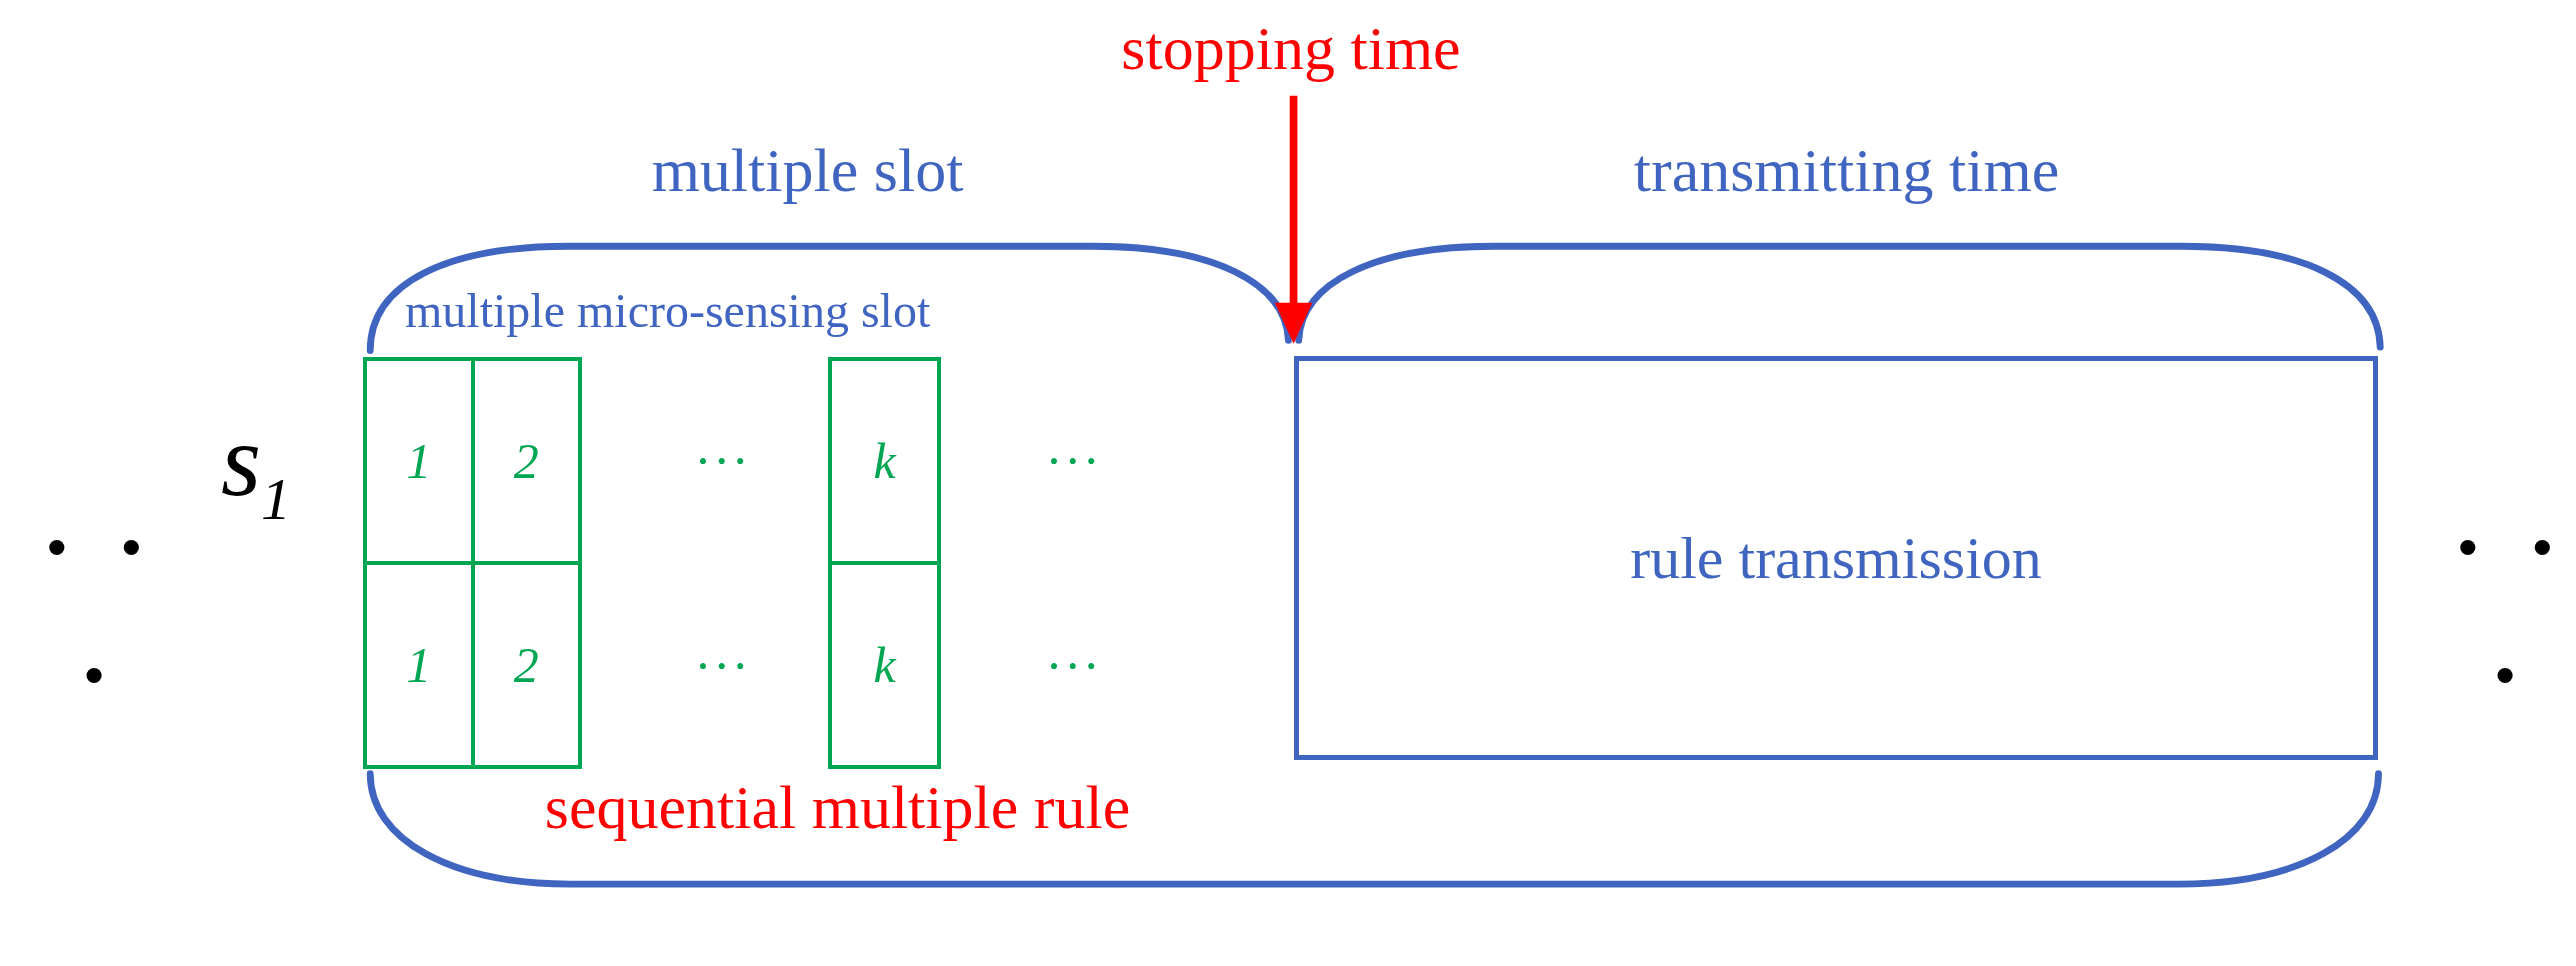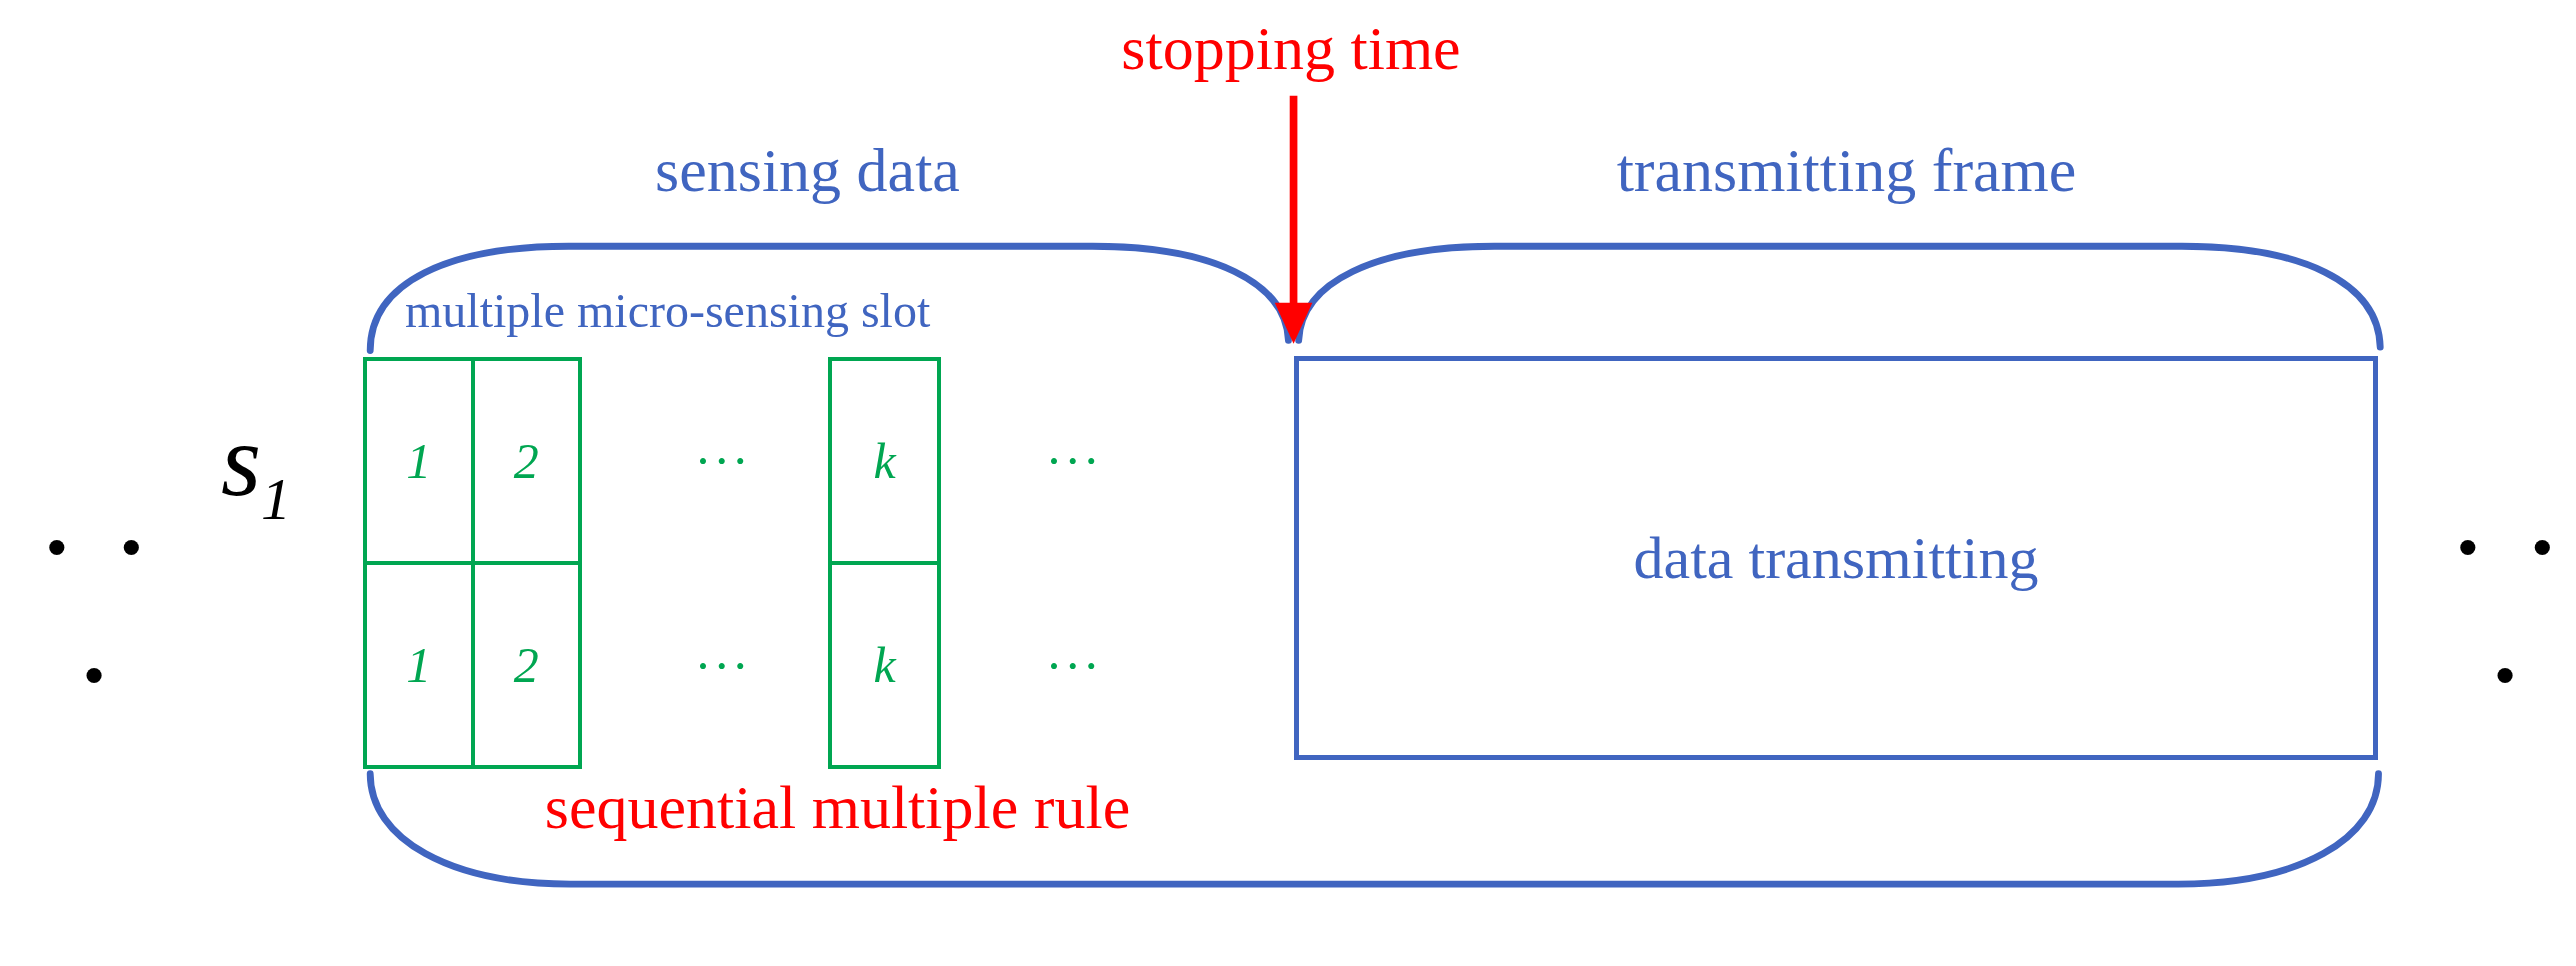--- a/index.html
+++ b/index.html
@@ -79,23 +79,23 @@
   <svg class="overlay" width="2576" height="967" viewBox="0 0 3013 1131">
     <path d="M 433 410 C 433 330 525 288 665 288 L 1278 288 C 1418 288 1504 330 1507 398" fill="none" stroke="#4065c0" stroke-width="8" stroke-linecap="round"></path>
     <path d="M 1519 398 C 1522 330 1608 288 1748 288 L 2552 288 C 2692 288 2782 330 2784 406" fill="none" stroke="#4065c0" stroke-width="8" stroke-linecap="round"></path>
     <path d="M 433 905 C 433 982 527 1034 667 1034 L 2548 1034 C 2688 1034 2782 982 2782 905" fill="none" stroke="#4065c0" stroke-width="8" stroke-linecap="round"></path>
     <line x1="1513" y1="112" x2="1513" y2="362" stroke="#ff0000" stroke-width="9"></line>
     <polygon points="1513,402 1491,354 1535,354" fill="#ff0000"></polygon>
   </svg>
 
   <div class="lbl big red center" style="left:1026px;top:17px;width:530px;">stopping time</div>
 
-  <div class="lbl big blue center" style="left:551px;top:139px;width:513px;">sensing data</div>
+  <div class="lbl big blue center" style="left:551px;top:139px;width:513px;">multiple slot</div>
 
-  <div class="lbl big blue center" style="left:1590px;top:139px;width:513px;">transmitting frame</div>
+  <div class="lbl big blue center" style="left:1590px;top:139px;width:513px;">transmitting time</div>
 
   <div class="lbl small-blue blue center" style="left:405px;top:287px;width:513px;">multiple micro-sensing slot</div>
 
   <div class="edge-dots" style="left:0px;width:188px;">· · ·</div>
   <div class="edge-dots" style="left:2411px;width:188px;">· · ·</div>
 
   <div class="row-label" style="top:409px;">
     <span>s</span><span class="sub">1</span>
   </div>
 
@@ -111,20 +111,20 @@
 
   <div id="grid-k" class="ggrid">
     <div class="cell">k</div>
     <div class="cell">k</div>
   </div>
 
   <div class="gdots" style="left:1022px;top:436px;">···</div>
   <div class="gdots" style="left:1022px;top:641px;">···</div>
 
   <div id="data-box">
-    <span>data transmitting</span>
+    <span>rule transmission</span>
   </div>
 
   <div class="lbl big red center" style="left:410px;top:776px;width:855px;">sequential multiple rule</div>
 
 
 </div>
 
 
 </body></html>

